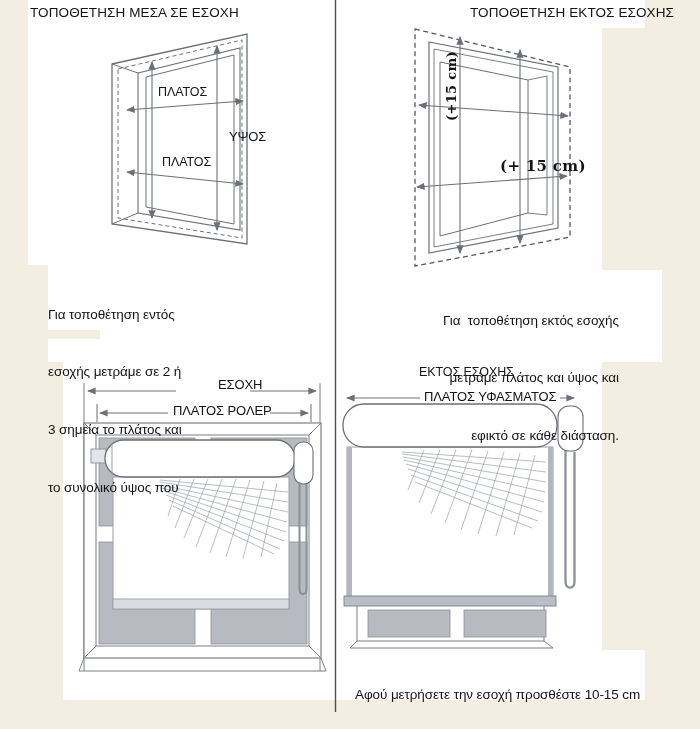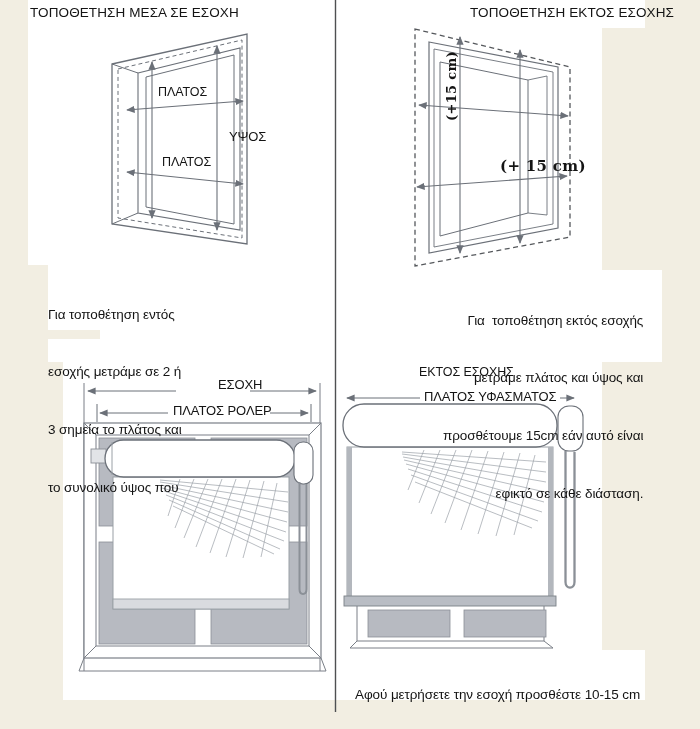--- a/index.html
+++ b/index.html
@@ -170,21 +170,20 @@
     <div>το συνολικό ύψος που</div>
   </div>
 
   <div class="lbl serif rot" style="left:415px; top:78px; width:76px; height:16px; font-size:13px;">(+15 cm)</div>
 
   <div class="lbl serif" style="left:500px; top:158px; font-size:15px;">(+ 15 cm)</div>
 
   <div class="lbl desc" style="left:443px; top:272px;text-align:right;">
     <div>Για  τοποθέτηση εκτός εσοχής</div>
     <div>μετράμε πλάτος και ύψος και</div>
-    <div>προσθέτουμε 15cm εάν αυτό είναι</div>
     <div>εφικτό σε κάθε διάσταση.</div>
   </div>
 
   <div class="lbl" style="left:182px; top:378px;margin-left:36px;">ΕΣΟΧΗ</div>
 
   <div class="lbl" style="left:173px; top:404px;">ΠΛΑΤΟΣ ΡΟΛΕΡ</div>
 
   <div class="lbl dim" style="left:419px; top:366px;">ΕΚΤΟΣ ΕΣΟΧΗΣ</div>
 
   <div class="lbl" style="left:424px; top:390px;">ΠΛΑΤΟΣ ΥΦΑΣΜΑΤΟΣ</div>

